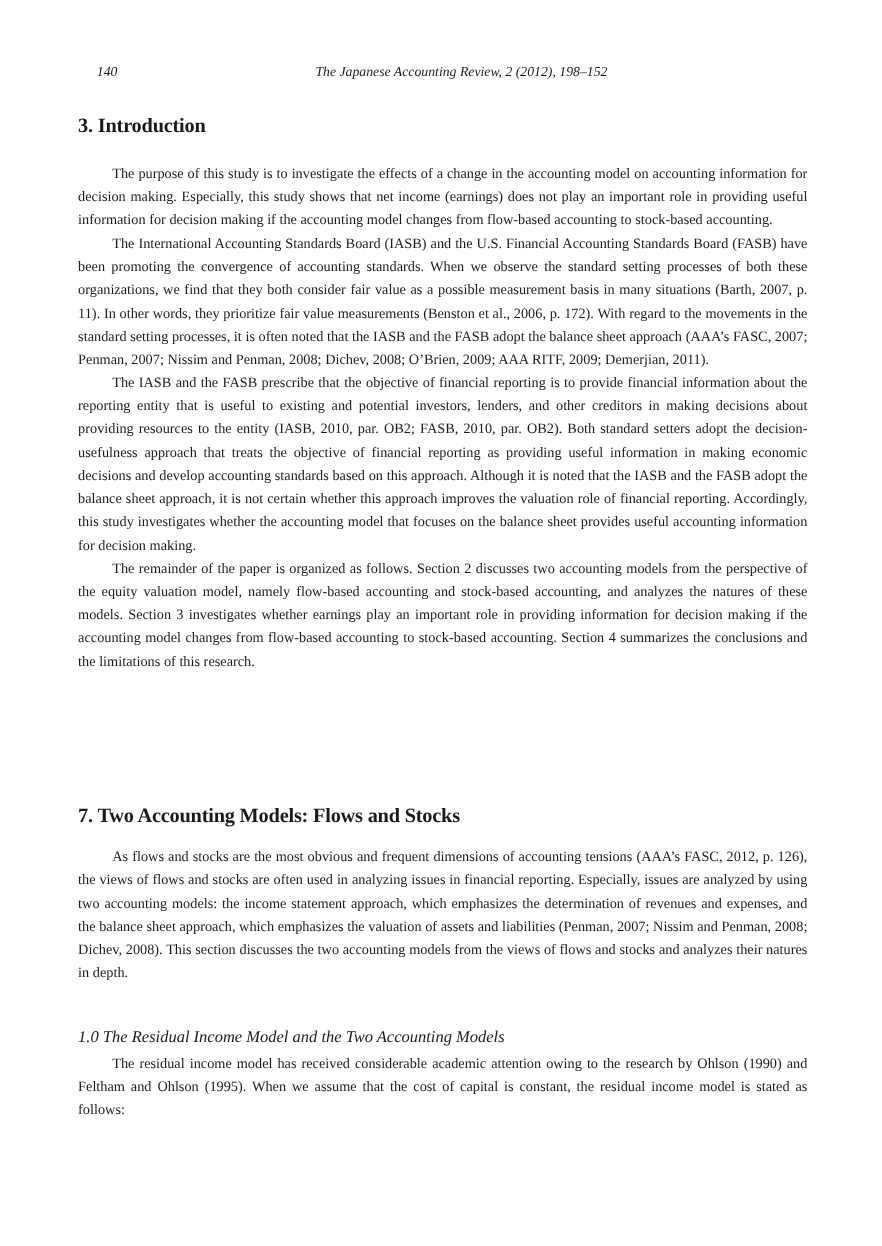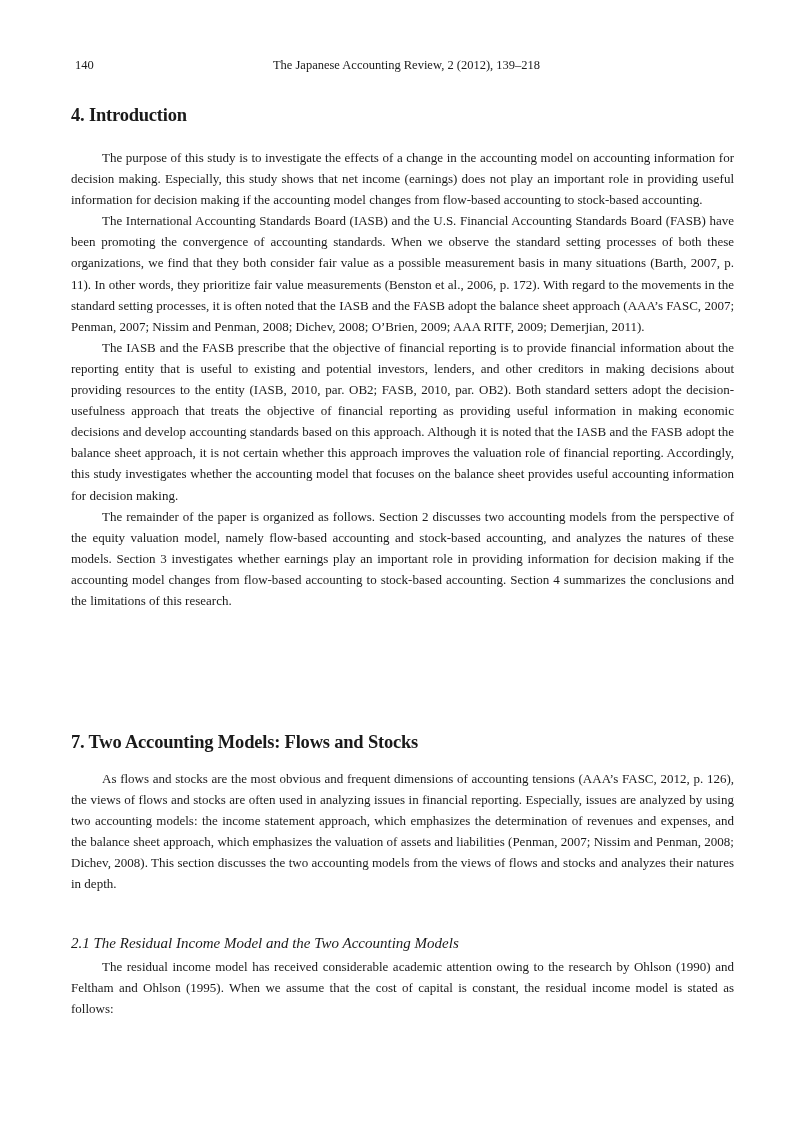--- a/index.html
+++ b/index.html
@@ -17,23 +17,24 @@
     }
     .page {
       position: absolute;
       left: 71px;
       top: 0;
       width: 663px;
     }
     .running-head {
       position: absolute;
       top: 58px;
-      left: 4px;
+      left: 17px;
       width: 663px;
       height: 16px;
+      font-style: italic;
       font-size: 12.5px;
     }
     .page-number {
       position: absolute;
       left: 0;
       top: 0;
     }
     .journal-ref {
       position: absolute;
       left: 0;
@@ -76,37 +77,37 @@
     }
     .block-3 { top: 956px; }
   </style>
 </head>
 <body>
 
 <div class="page">
 
   <div class="running-head">
     <span class="page-number">140</span>
-    <span class="journal-ref">The Japanese Accounting Review, 2 (2012), 139–218</span>
+    <span class="journal-ref">The Japanese Accounting Review, 2 (2012), 198–152</span>
   </div>
 
-  <h2 class="section-title sec1-title">4. Introduction</h2>
+  <h2 class="section-title sec1-title">3. Introduction</h2>
 
   <div class="body-block block-1">
     <p>The purpose of this study is to investigate the effects of a change in the accounting model on accounting information for decision making. Especially, this study shows that net income (earnings) does not play an important role in providing useful information for decision making if the accounting model changes from flow-based accounting to stock-based accounting.</p>
     <p>The International Accounting Standards Board (IASB) and the U.S. Financial Accounting Standards Board (FASB) have been promoting the convergence of accounting standards. When we observe the standard setting processes of both these organizations, we find that they both consider fair value as a possible measurement basis in many situations (Barth, 2007, p. 11). In other words, they prioritize fair value measurements (Benston et al., 2006, p. 172). With regard to the movements in the standard setting processes, it is often noted that the IASB and the FASB adopt the balance sheet approach (AAA’s FASC, 2007; Penman, 2007; Nissim and Penman, 2008; Dichev, 2008; O’Brien, 2009; AAA RITF, 2009; Demerjian, 2011).</p>
     <p>The IASB and the FASB prescribe that the objective of financial reporting is to provide financial information about the reporting entity that is useful to existing and potential investors, lenders, and other creditors in making decisions about providing resources to the entity (IASB, 2010, par. OB2; FASB, 2010, par. OB2). Both standard setters adopt the decision-usefulness approach that treats the objective of financial reporting as providing useful information in making economic decisions and develop accounting standards based on this approach. Although it is noted that the IASB and the FASB adopt the balance sheet approach, it is not certain whether this approach improves the valuation role of financial reporting. Accordingly, this study investigates whether the accounting model that focuses on the balance sheet provides useful accounting information for decision making.</p>
     <p>The remainder of the paper is organized as follows. Section 2 discusses two accounting models from the perspective of the equity valuation model, namely flow-based accounting and stock-based accounting, and analyzes the natures of these models. Section 3 investigates whether earnings play an important role in providing information for decision making if the accounting model changes from flow-based accounting to stock-based accounting. Section 4 summarizes the conclusions and the limitations of this research.</p>
   </div>
 
   <h2 class="section-title sec2-title">7. Two Accounting Models: Flows and Stocks</h2>
 
   <div class="body-block block-2">
     <p>As flows and stocks are the most obvious and frequent dimensions of accounting tensions (AAA’s FASC, 2012, p. 126), the views of flows and stocks are often used in analyzing issues in financial reporting. Especially, issues are analyzed by using two accounting models: the income statement approach, which emphasizes the determination of revenues and expenses, and the balance sheet approach, which emphasizes the valuation of assets and liabilities (Penman, 2007; Nissim and Penman, 2008; Dichev, 2008). This section discusses the two accounting models from the views of flows and stocks and analyzes their natures in depth.</p>
   </div>
 
-  <h3 class="subsection-title">2.1 The Residual Income Model and the Two Accounting Models</h3>
+  <h3 class="subsection-title">1.0 The Residual Income Model and the Two Accounting Models</h3>
 
   <div class="body-block block-3">
     <p>The residual income model has received considerable academic attention owing to the research by Ohlson (1990) and Feltham and Ohlson (1995). When we assume that the cost of capital is constant, the residual income model is stated as follows:</p>
   </div>
 
 </div>
 
 </body></html>

